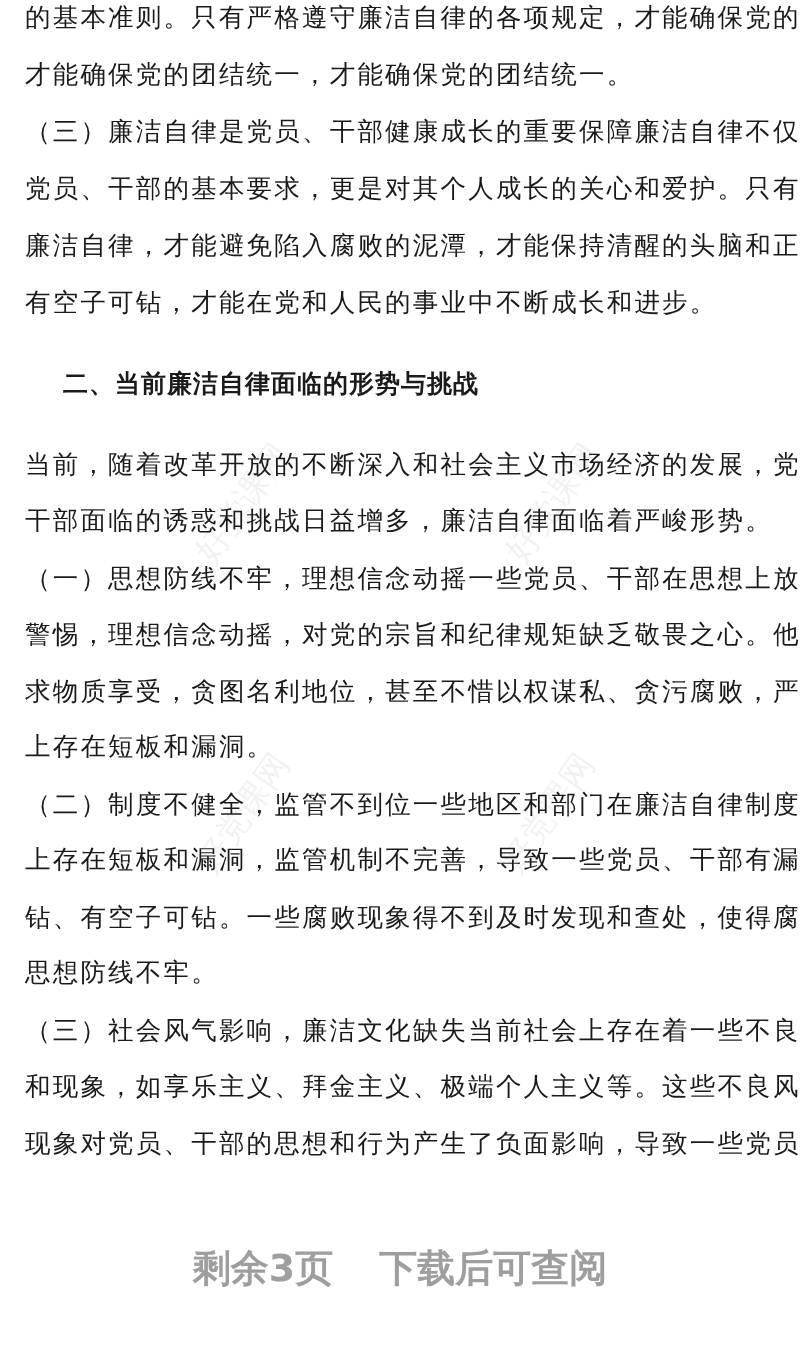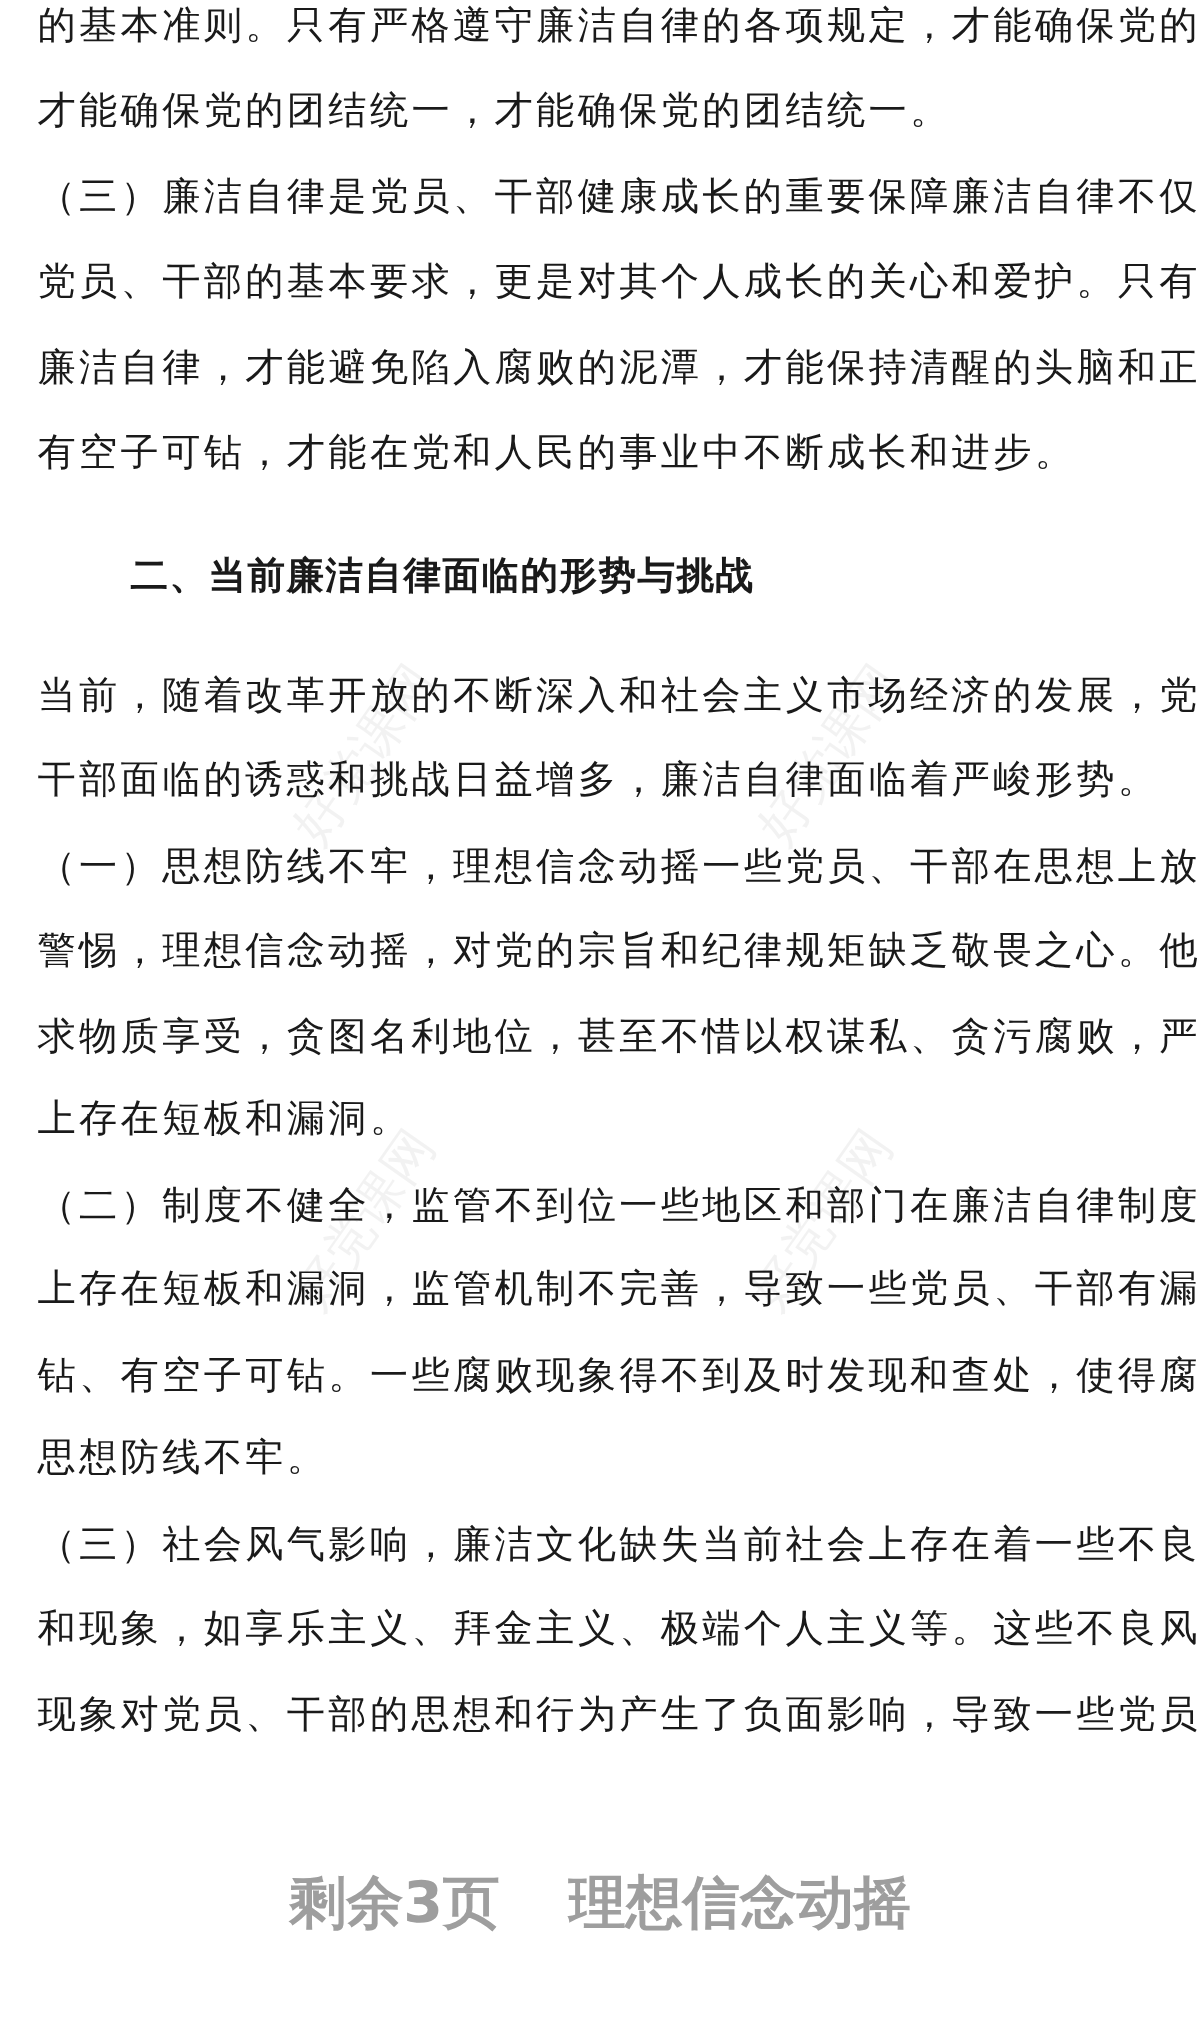--- a/index.html
+++ b/index.html
@@ -1,21 +1,21 @@
 <!DOCTYPE html>
 <html><head>
 <meta charset="utf-8">
 <style>
   html, body { margin:0; padding:0; background:#ffffff; }
   body { width:800px; height:1351px; position:relative; overflow:hidden;
          font-family:"DejaVu Serif", "Liberation Serif", serif; color:#1a1a1a; }
   .line { position:absolute; left:25px; width:760px; font-size:25.5px; line-height:30px;
           white-space:nowrap; letter-spacing:2.2px; }
   .heading { position:absolute; left:63px; font-size:25px; font-weight:bold; letter-spacing:1px;
-             font-family:"DejaVu Sans", "Liberation Sans", sans-serif; line-height:30px;margin-left:24px; }
+             font-family:"DejaVu Sans", "Liberation Sans", sans-serif; line-height:30px; }
   .watermark { position:absolute; font-size:34px; color:rgba(0,0,0,0.05); transform:rotate(-55deg);
                font-family:"DejaVu Sans", sans-serif; white-space:nowrap; pointer-events:none; }
   .footer { position:absolute; top:1243px; left:0; width:800px; text-align:center;
             font-family:"DejaVu Sans", "Liberation Sans", sans-serif; font-weight:bold;
             font-size:38px; color:#9e9e9e; line-height:50px; }
   .footer span { display:inline-block;text-align:right; }
   .footer .gap { width:46px; }
 </style>
 </head>
 <body>
@@ -44,14 +44,14 @@
   <div class="line" style="top:1071px">和现象，如享乐主义、拜金主义、极端个人主义等。这些不良风气和</div>
   <div class="line" style="top:1128px">现象对党员、干部的思想和行为产生了负面影响，导致一些党员、干</div>
 </div>
 
 <div class="watermark" style="left:175px; top:480px">好党课网</div>
 <div class="watermark" style="left:485px; top:480px">好党课网</div>
 <div class="watermark" style="left:175px; top:790px">好党课网</div>
 <div class="watermark" style="left:480px; top:790px">好党课网</div>
 
 <div class="footer">
-  <span>剩余3页</span><span class="gap"></span><span>理想信念动摇</span>
+  <span>剩余3页</span><span class="gap"></span><span>下载后可查阅</span>
 </div>
 
 </body></html>

